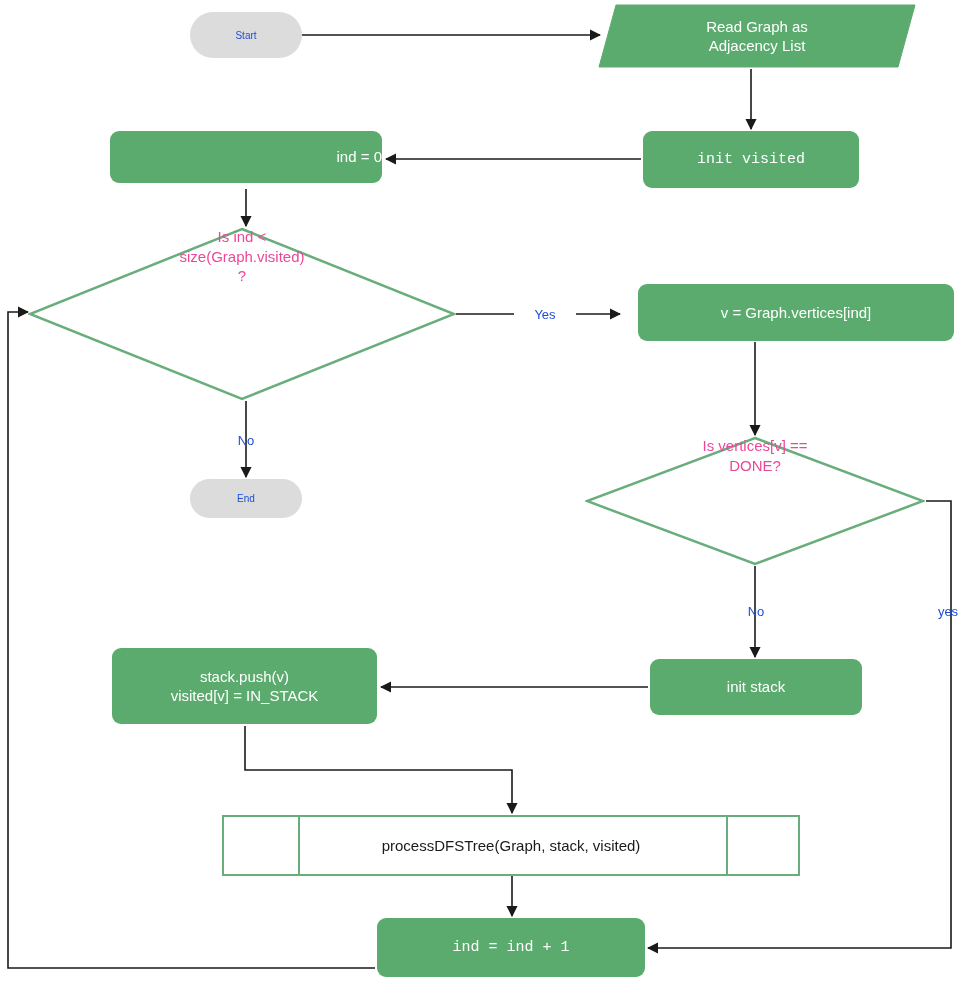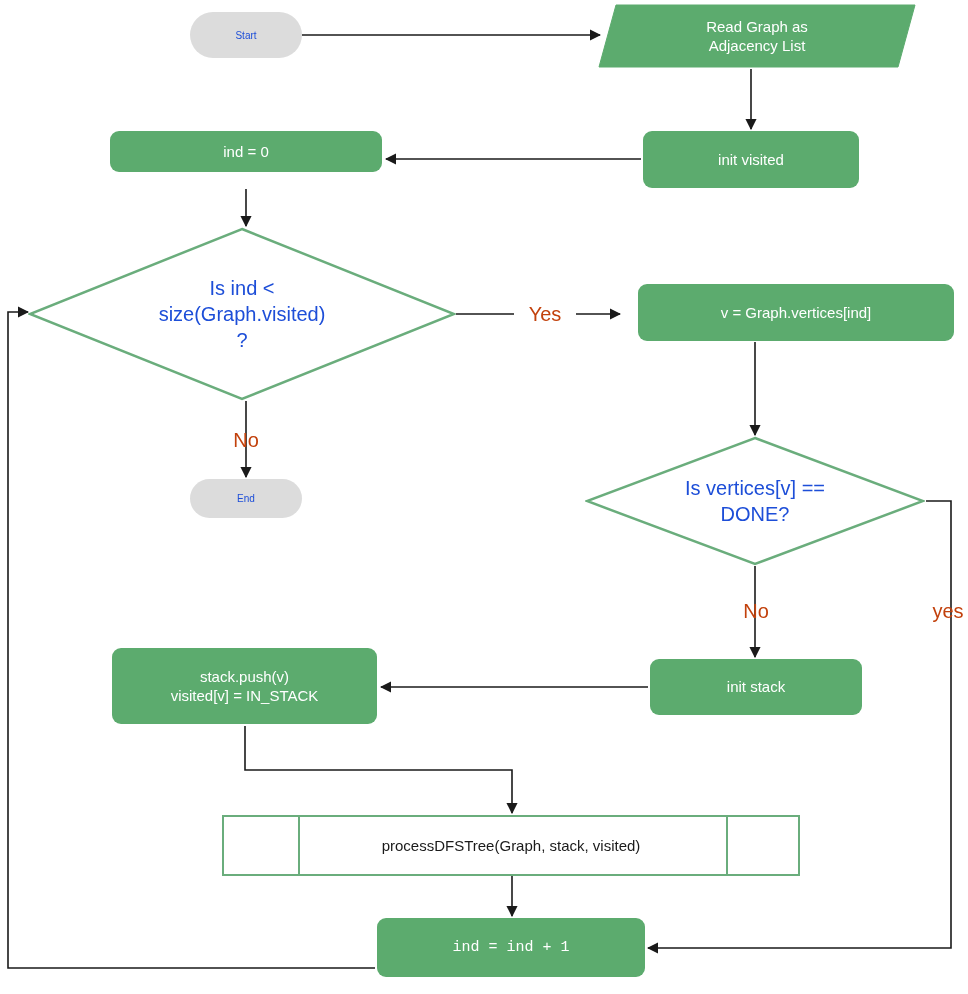--- a/index.html
+++ b/index.html
@@ -66,24 +66,24 @@
   }
   .diamond-wrap { position: absolute; }
   .diamond-wrap svg { display: block; }
   .diamond-label {
     position: absolute;
     left: 0;
     top: 0;
     width: 100%;
     height: 100%;
     display: flex;
-    align-items: center;
-    justify-content: center;
-    color: #1d4ed8;
-    font-size: 20px;
+    align-items: flex-start;
+    justify-content: center;
+    color: #ec4899;
+    font-size: 15px;
     line-height: 1.30;
     text-align: center;
     pointer-events: none;
   }
   .subroutine {
     position: absolute;
     box-sizing: border-box;
     border: 2px solid #6aad7c;
     background: #ffffff;
     color: #1a1a1a;
@@ -94,22 +94,22 @@
   }
   .subroutine .bar {
     position: absolute;
     top: 0;
     bottom: 0;
     width: 0;
     border-left: 2px solid #6aad7c;
   }
   .edge-label {
     position: absolute;
-    color: #c2410c;
-    font-size: 20px;
+    color: #1d4ed8;
+    font-size: 13px;
     white-space: nowrap;
     transform: translate(-50%, -50%);
   }
 </style>
 </head>
 <body>
 
 <div id="canvas">
 
   <svg id="edges" viewBox="0 0 968 994" xmlns="http://www.w3.org/2000/svg">
@@ -158,25 +158,25 @@
       <polygon points="18,1 317,1 300,63 1,63" fill="#5cab6e" stroke="#5cab6e" stroke-width="1"></polygon>
     </svg>
     <div class="io-label">
       <span>
         <span>Read Graph as</span><br>
         <span>Adjacency List</span>
       </span>
     </div>
   </div>
 
-  <div class="node proc" style="left:643px; top:131px; width:216px; height:57px;">
+  <div class="node proc" style="left:643px; top:131px; width:216px; height:57px;font-family:Liberation Mono, monospace;">
     <span>init visited</span>
   </div>
 
-  <div class="node proc" style="left:110px; top:131px; width:272px; height:41px;">
+  <div class="node proc" style="left:110px; top:131px; width:272px; height:52px;justify-content:flex-end;">
     <span>ind = 0</span>
   </div>
 
   <div class="diamond-wrap" style="left:28px; top:227px; width:428px; height:174px;">
     <svg width="428" height="174" viewBox="0 0 428 174" xmlns="http://www.w3.org/2000/svg">
       <polygon points="214,2 426,87 214,172 2,87" fill="#ffffff" stroke="#6aad7c" stroke-width="2.5"></polygon>
     </svg>
     <div class="diamond-label">
       <span>
         <span>Is ind &lt;</span><br>

